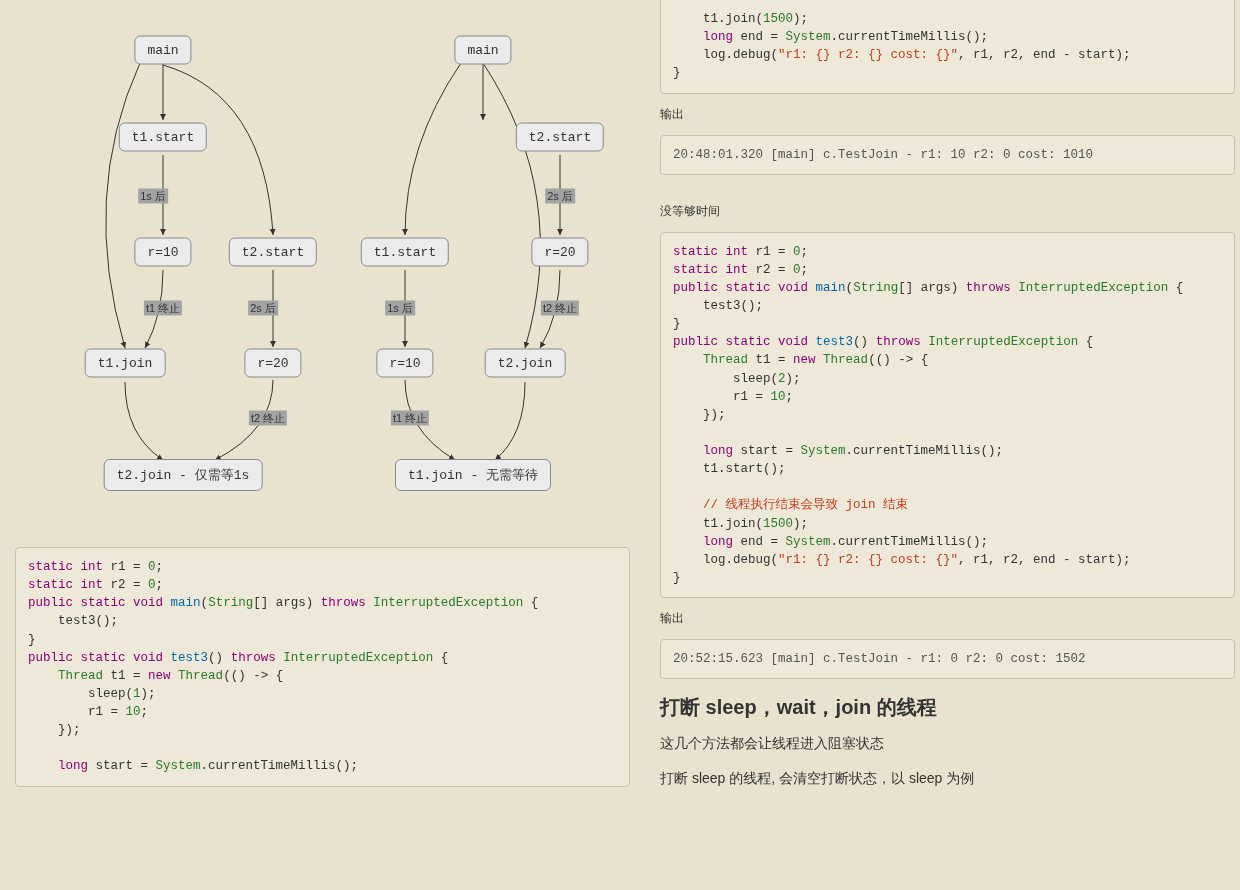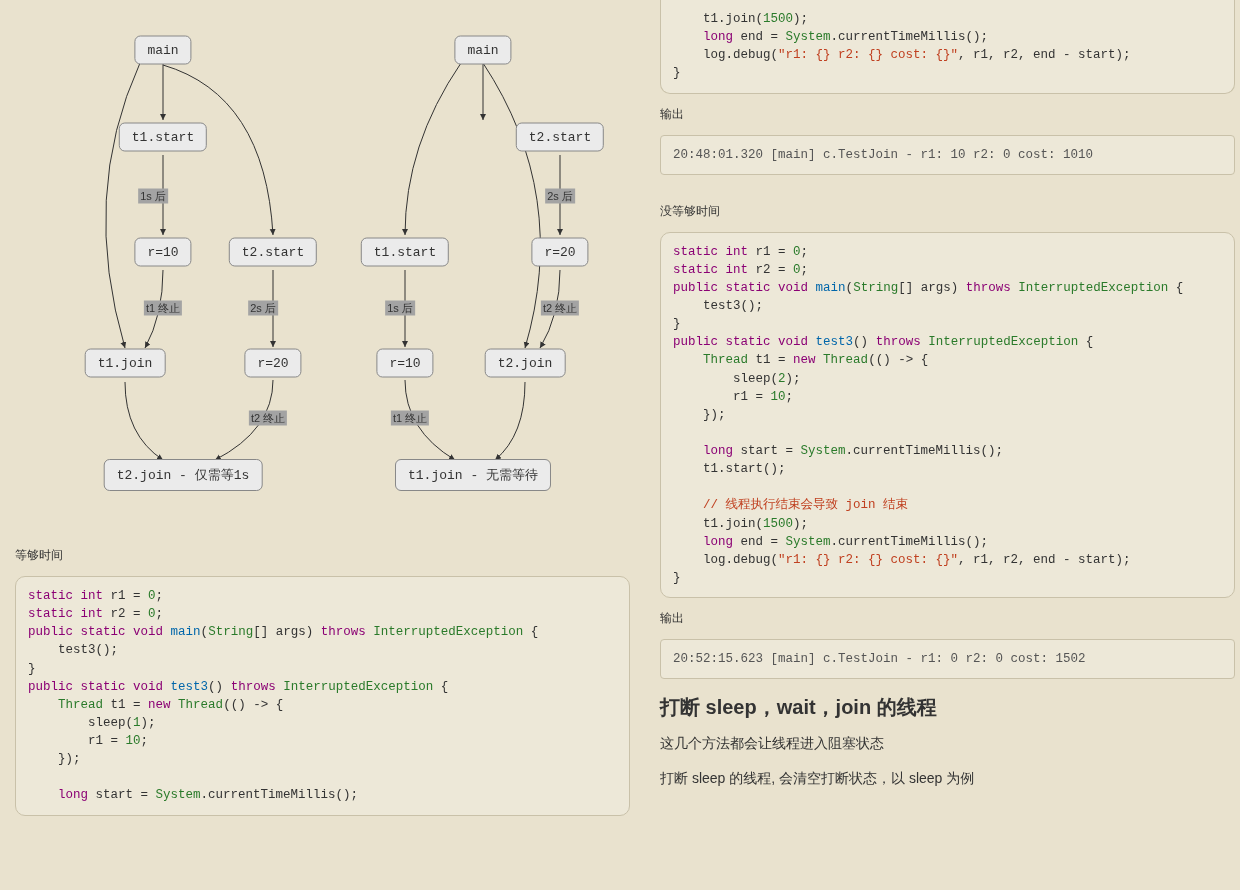--- a/index.html
+++ b/index.html
@@ -81,21 +81,21 @@
   p.body {
     font-size: 14px;
     color: #333;
     margin: 10px 0;
     line-height: 1.8;
   }
 
   pre.code {
     background: #ede8d8;
     border: 1px solid #c9c1a9;
-    border-radius: 10px;
+    border-radius: 4px;
     padding: 10px 12px;
     font-family: Consolas, "Courier New", monospace;
     font-size: 12.5px;
     line-height: 1.45;
     color: #333;
     white-space: pre;
     overflow: hidden;
     margin: 12px 0;
   }
   pre.output {
@@ -175,21 +175,20 @@
       <div class="edge-label" style="left:138px; top:181px">1s 后</div>
       <div class="edge-label" style="left:148px; top:293px">t1 终止</div>
       <div class="edge-label" style="left:248px; top:293px">2s 后</div>
       <div class="edge-label" style="left:253px; top:403px">t2 终止</div>
       <div class="edge-label" style="left:545px; top:181px">2s 后</div>
       <div class="edge-label" style="left:545px; top:293px">t2 终止</div>
       <div class="edge-label" style="left:385px; top:293px">1s 后</div>
       <div class="edge-label" style="left:395px; top:403px">t1 终止</div>
     </div>
 
-    <div class="label-text">等够时间</div>
     <pre class="code"><span class="kw1">static</span> <span class="kw2">int</span> r1 <span class="op">=</span> <span class="num">0</span>;
 <span class="kw1">static</span> <span class="kw2">int</span> r2 <span class="op">=</span> <span class="num">0</span>;
 <span class="kw1">public</span> <span class="kw1">static</span> <span class="kw1">void</span> <span class="fn">main</span>(<span class="cls">String</span>[] args) <span class="kw1">throws</span> <span class="cls">InterruptedException</span> {
     test3();
 }
 <span class="kw1">public</span> <span class="kw1">static</span> <span class="kw1">void</span> <span class="fn">test3</span>() <span class="kw1">throws</span> <span class="cls">InterruptedException</span> {
     <span class="cls">Thread</span> t1 <span class="op">=</span> <span class="kw1">new</span> <span class="cls">Thread</span>(() <span class="op">-&gt;</span> {
         sleep(<span class="num">1</span>);
         r1 <span class="op">=</span> <span class="num">10</span>;
     });

